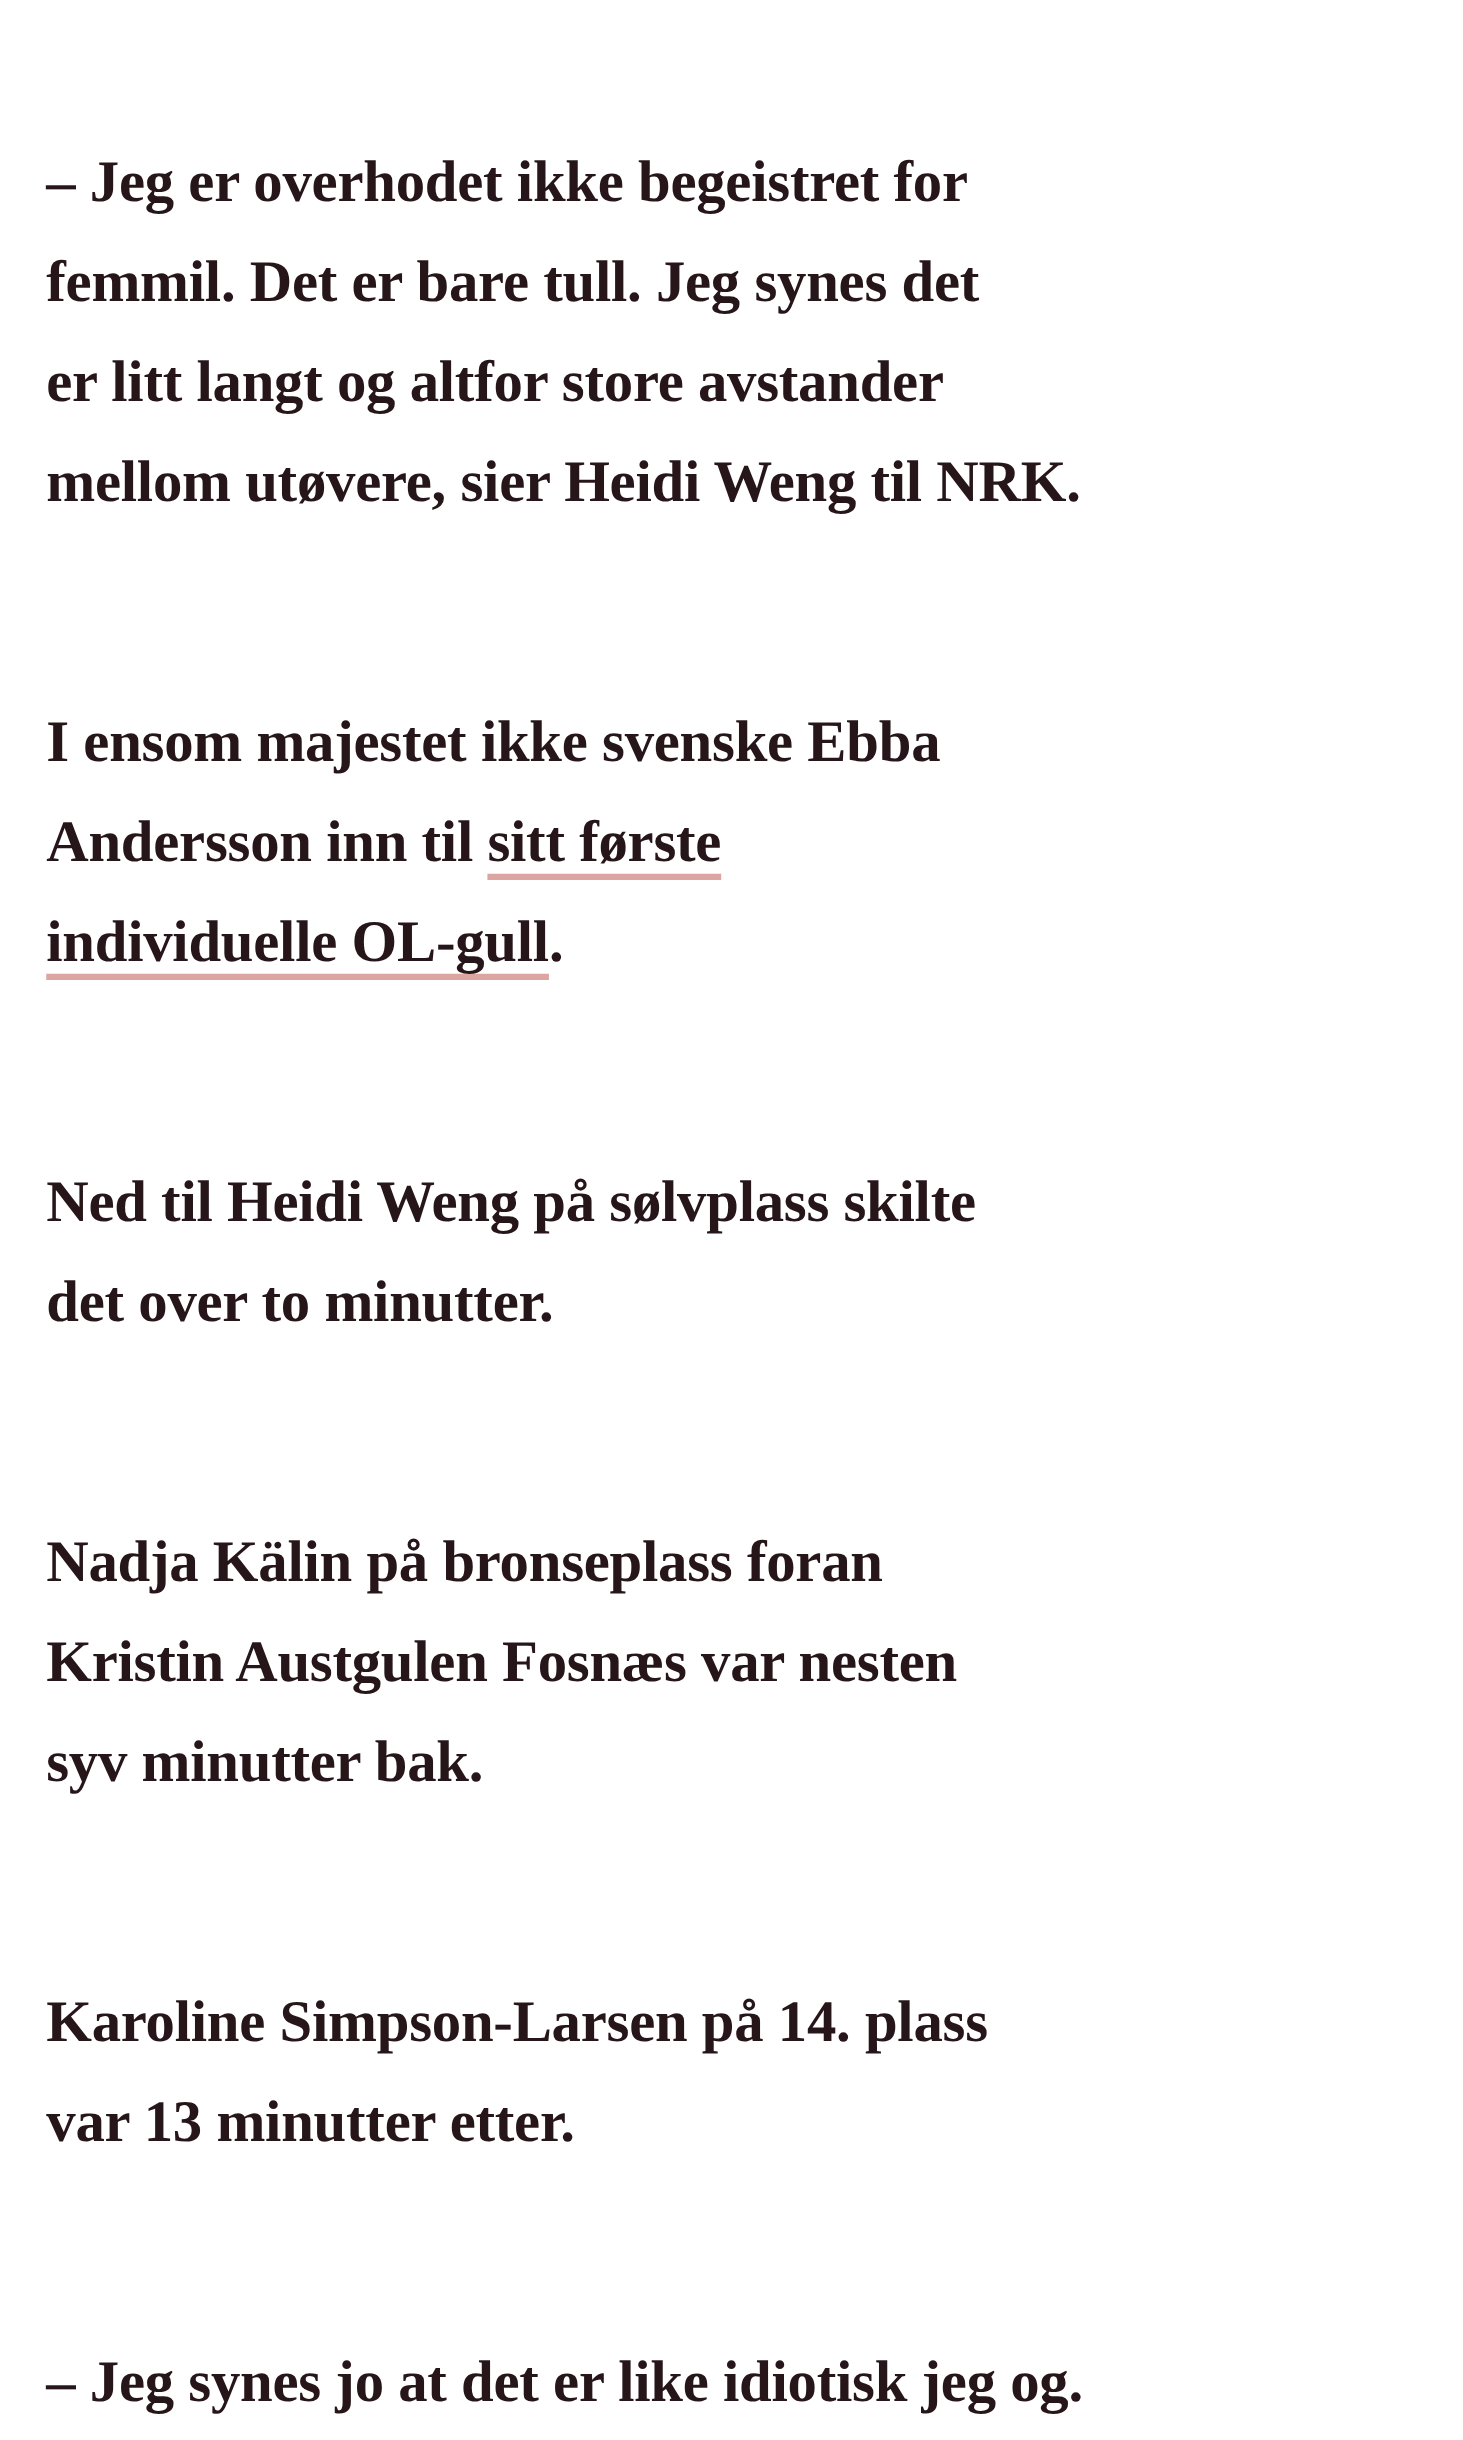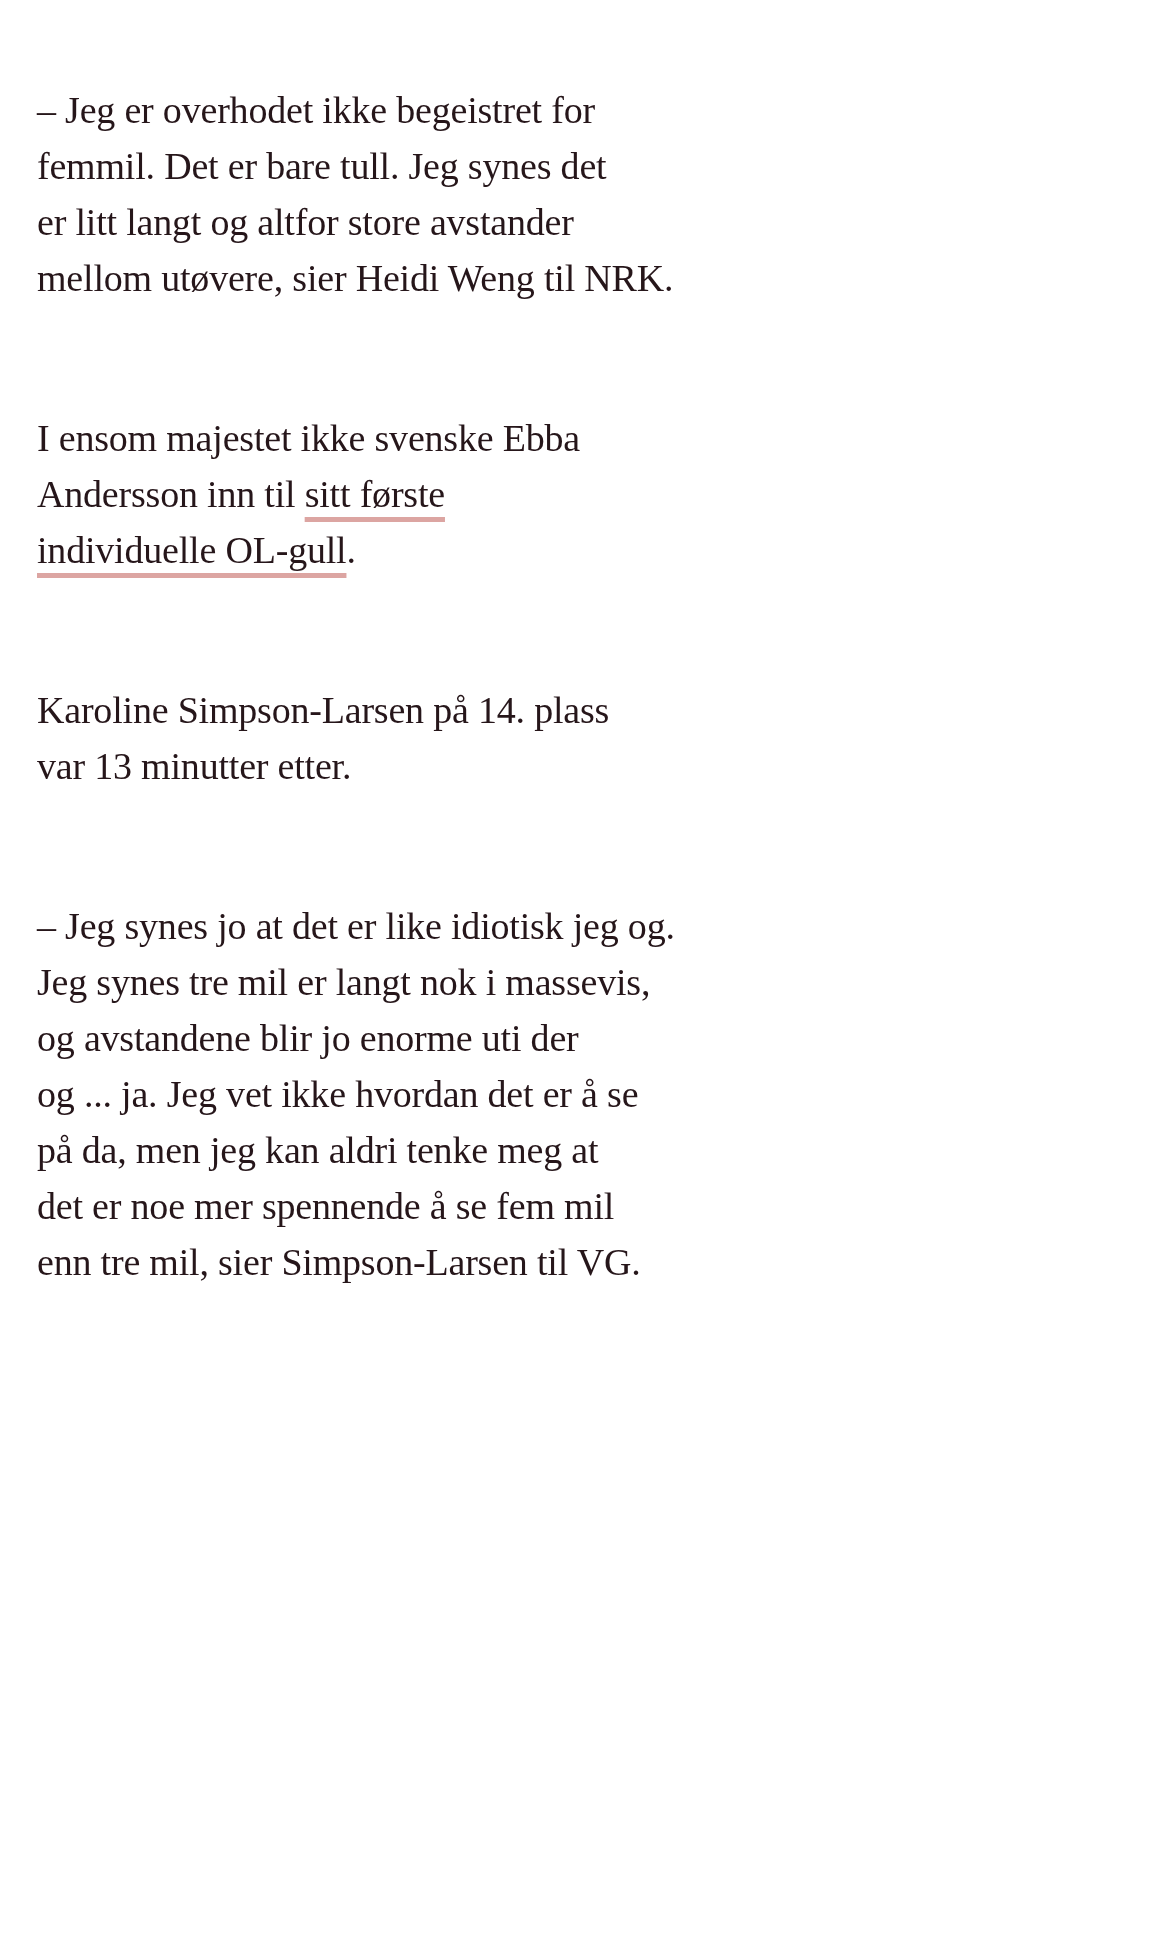--- a/index.html
+++ b/index.html
@@ -14,26 +14,26 @@
   }
   body {
     min-height: 1952px;
     font-family: "Liberation Serif", "DejaVu Serif", serif;
     color: var(--text-color);
   }
   .article {
     padding: 26px 30px 40px 37px;
   }
   .article p {
-    font-size: 38px;
-    line-height: 56px;
+    font-size: 47px;
+    line-height: 80px;
     letter-spacing: -0.2px;
     white-space: pre-line;
     margin: 0 0 48px 0;
-    font-weight: 400;
+    font-weight: 700;
   }
   .article p:last-child { margin-bottom: 0; }
   .article a {
     color: inherit;
     text-decoration: underline;
     text-decoration-color: var(--link-underline-color);
     text-decoration-thickness: 5px;
     text-underline-offset: 10px;
     text-decoration-skip-ink: auto;
   }
@@ -49,21 +49,30 @@
 er litt langt og altfor store avstander
 mellom utøvere, sier Heidi Weng til NRK.</span>
   </p>
 
   <p>
     <span>I ensom majestet ikke svenske Ebba
 Andersson inn til </span><a href="#">sitt første
 individuelle OL-gull</a><span>.</span>
   </p>
 
+  <p>
+    <span>Ned til Heidi Weng på sølvplass skilte
+det over to minutter.</span>
+  </p>
 
+  <p>
+    <span>Nadja Kälin på bronseplass foran
+Kristin Austgulen Fosnæs var nesten
+syv minutter bak.</span>
+  </p>
 
   <p>
     <span>Karoline Simpson-Larsen på 14. plass
 var 13 minutter etter.</span>
   </p>
 
   <p>
     <span>– Jeg synes jo at det er like idiotisk jeg og.
 Jeg synes tre mil er langt nok i massevis,
 og avstandene blir jo enorme uti der

